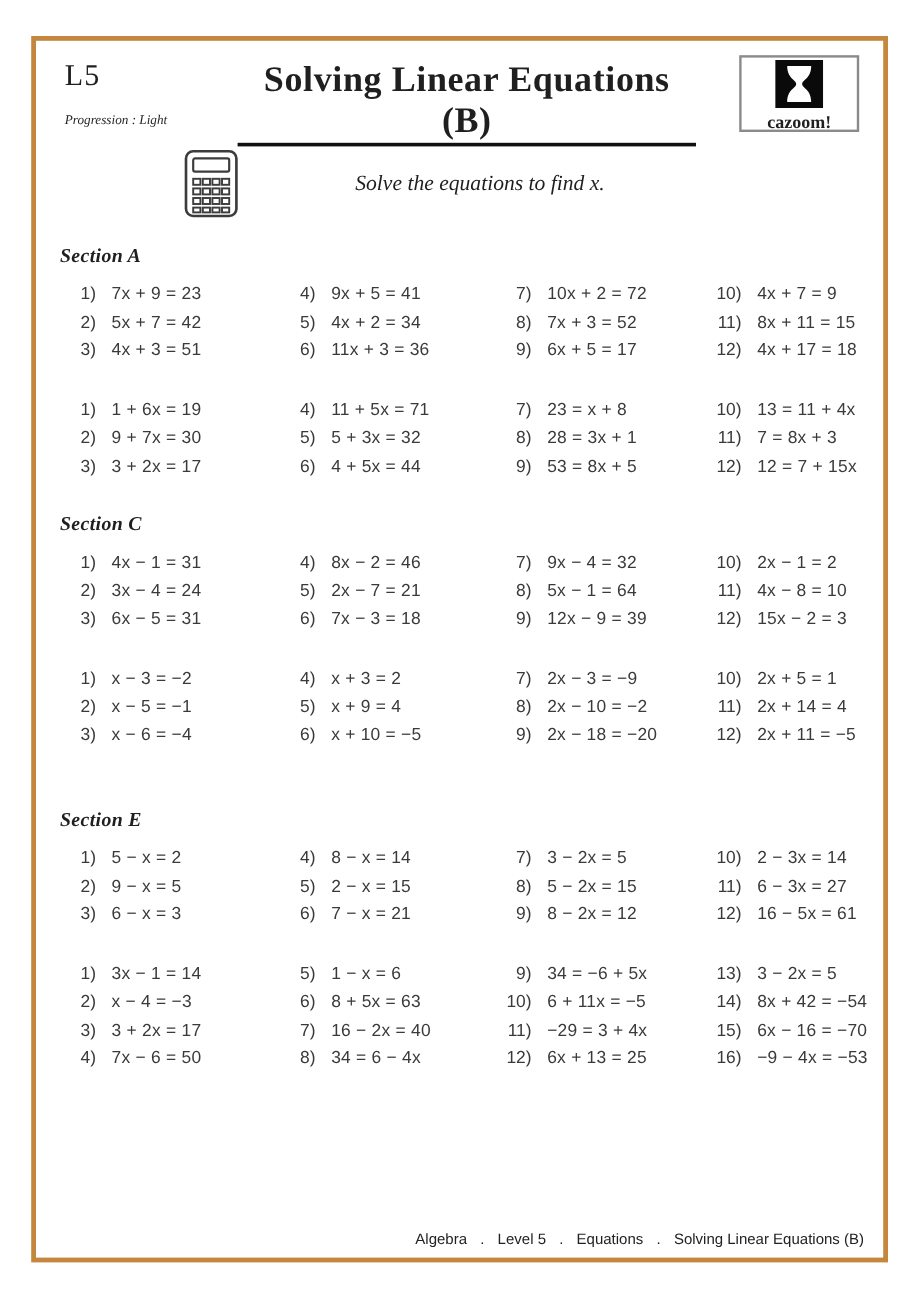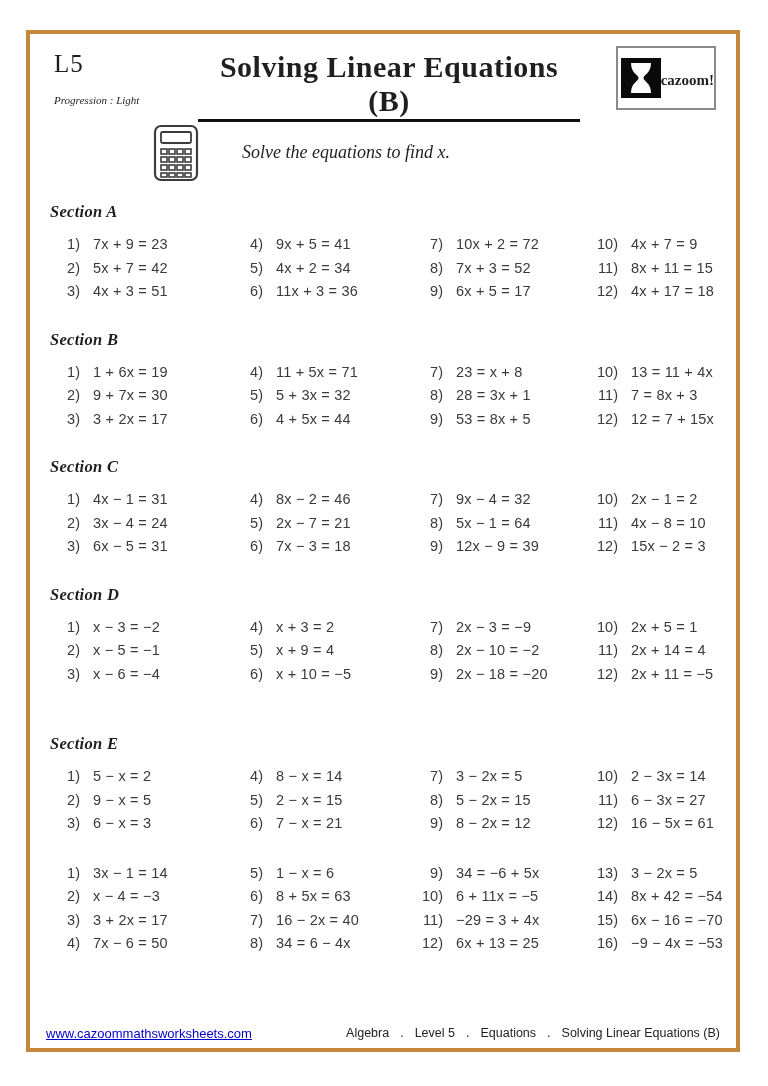--- a/index.html
+++ b/index.html
@@ -20,30 +20,30 @@
   .level-block{padding-left:6px;padding-top:4px;font-family:"Liberation Serif", serif;}
   .level{font-size:25px;letter-spacing:1px;}
   .progression{font-size:11px;font-style:italic;margin-top:16px;}
   .title-wrap{text-align:center;padding-top:4px;}
   .title{
     display:inline-block;font-family:"Liberation Serif", serif;font-weight:bold;
     font-size:30px;border-bottom:3px solid #111;padding-bottom:1px;letter-spacing:0.5px;
   }
   .logo{
     width:100px;height:64px;border:2px solid #8a8a8a;background:#fff;
-    display:flex;flex-direction:row;align-items:center;justify-content:flex-end;
+    display:flex;flex-direction:column;align-items:center;justify-content:center;
     padding-top:4px;margin-left:4px;
   }
   .logo-text{font-family:"Liberation Serif", serif;font-weight:bold;font-size:15px;line-height:1;margin-top:1px;}
   
   .instr-row{display:flex;align-items:center;margin-top:2px;margin-left:104px;}
   .calc{flex:0 0 auto;}
   .instruction{
     font-family:"Liberation Serif", serif;font-style:italic;font-size:18px;
-    margin-left:42px;margin-top:-6px;
+    margin-left:96px;margin-top:-6px;
   }
   
   .sections{margin-top:14px;padding-left:2px;}
   .section{margin-top:26px;}
   .section:first-child{margin-top:16px;}
   .section.extra-gap{margin-top:48px;}
   .section-heading{
     font-family:"Liberation Serif", serif;font-weight:bold;font-style:italic;
     font-size:16.5px;margin-bottom:11px;letter-spacing:0.3px;
   }
@@ -170,21 +170,20 @@
               <span class="eq-text">8x + 11 = 15</span>
             </div>
             <div class="eq-item">
               <span class="eq-num">12)</span>
               <span class="eq-text">4x + 17 = 18</span>
             </div>
           </div>
         </div>
       </div>
       <div class="section">
-        <div class="section-heading">Section B</div>
         <div class="eq-grid">
           <div class="eq-col">
             <div class="eq-item">
               <span class="eq-num">1)</span>
               <span class="eq-text">1 + 6x = 19</span>
             </div>
             <div class="eq-item">
               <span class="eq-num">2)</span>
               <span class="eq-text">9 + 7x = 30</span>
             </div>
@@ -292,21 +291,20 @@
               <span class="eq-text">4x − 8 = 10</span>
             </div>
             <div class="eq-item">
               <span class="eq-num">12)</span>
               <span class="eq-text">15x − 2 = 3</span>
             </div>
           </div>
         </div>
       </div>
       <div class="section">
-        <div class="section-heading">Section D</div>
         <div class="eq-grid">
           <div class="eq-col">
             <div class="eq-item">
               <span class="eq-num">1)</span>
               <span class="eq-text">x − 3 = −2</span>
             </div>
             <div class="eq-item">
               <span class="eq-num">2)</span>
               <span class="eq-text">x − 5 = −1</span>
             </div>
@@ -493,18 +491,17 @@
               <span class="eq-num">16)</span>
               <span class="eq-text">−9 − 4x = −53</span>
             </div>
           </div>
         </div>
       </div>
     </div>
 
   <div class="footer">
     <div class="footer-left">
-      <div class="site-link">www.cazoommathsworksheets.com</div>
     </div>
     <div class="breadcrumb" id="breadcrumb"><span>Algebra</span><span class="crumb-sep">.</span><span>Level 5</span><span class="crumb-sep">.</span><span>Equations</span><span class="crumb-sep">.</span><span>Solving Linear Equations (B)</span></div>
   </div>
 
 </div>
 
 </body></html>

